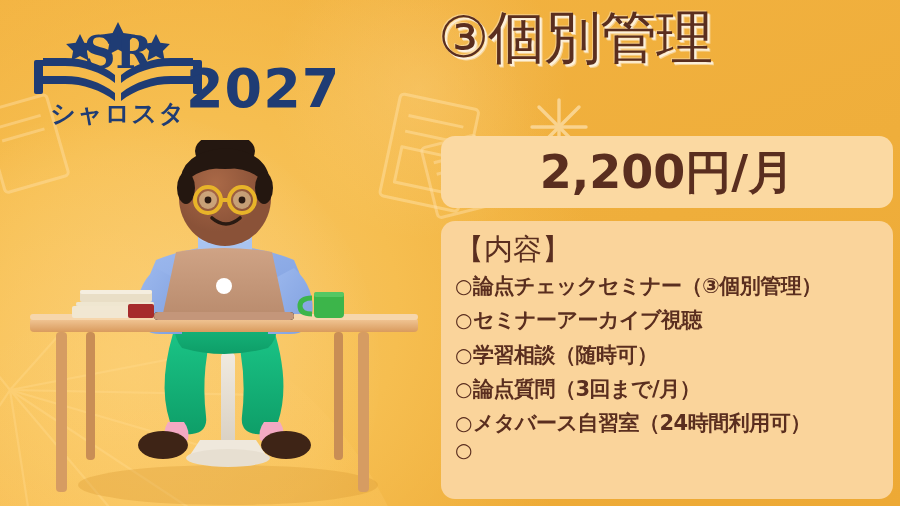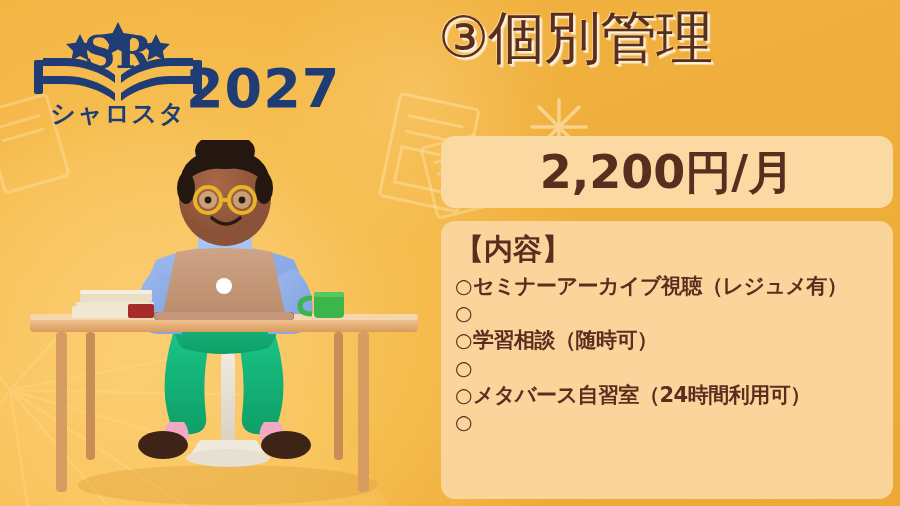--- a/index.html
+++ b/index.html
@@ -150,21 +150,21 @@
     position: absolute;
     left: 9px; top: 221px;
     width: 452px; height: 278px;
     background: #FAD49B;
     border-radius: 14px;
     padding: 10px 8px 8px 14px;
   }
 
   .content-heading {
     font-size: 29px;
-    font-weight: 700;
+    font-weight: 400;
     color: #5A2E1F;
     letter-spacing: 0px;
     line-height: 1.25;
     margin: 0 0 2px 0;
   }
 
   .content-list {
     list-style: none;
     margin: 0;
     padding: 0;
@@ -395,31 +395,33 @@
 
     <div class="price-box">
       <span class="price-text">2,200円/月</span>
     </div>
 
     <div class="content-box">
       <div class="content-heading">【内容】</div>
       <ul class="content-list">
         <li>
           <span class="bullet-circle">○</span>
-          <span>セミナーアーカイブ視聴（レジュメ有）</span>
-        </li>
-        <li>
-          <span class="bullet-circle">○</span>
+          <span>論点チェックセミナー（③個別管理）</span>
+        </li>
+        <li>
+          <span class="bullet-circle">○</span>
+          <span>セミナーアーカイブ視聴</span>
         </li>
         <li>
           <span class="bullet-circle">○</span>
           <span>学習相談（随時可）</span>
         </li>
         <li>
           <span class="bullet-circle">○</span>
+          <span>論点質問（3回まで/月）</span>
         </li>
         <li>
           <span class="bullet-circle">○</span>
           <span>メタバース自習室（24時間利用可）</span>
         </li>
         <li>
           <span class="bullet-circle">○</span>
         </li>
       </ul>
     </div>

